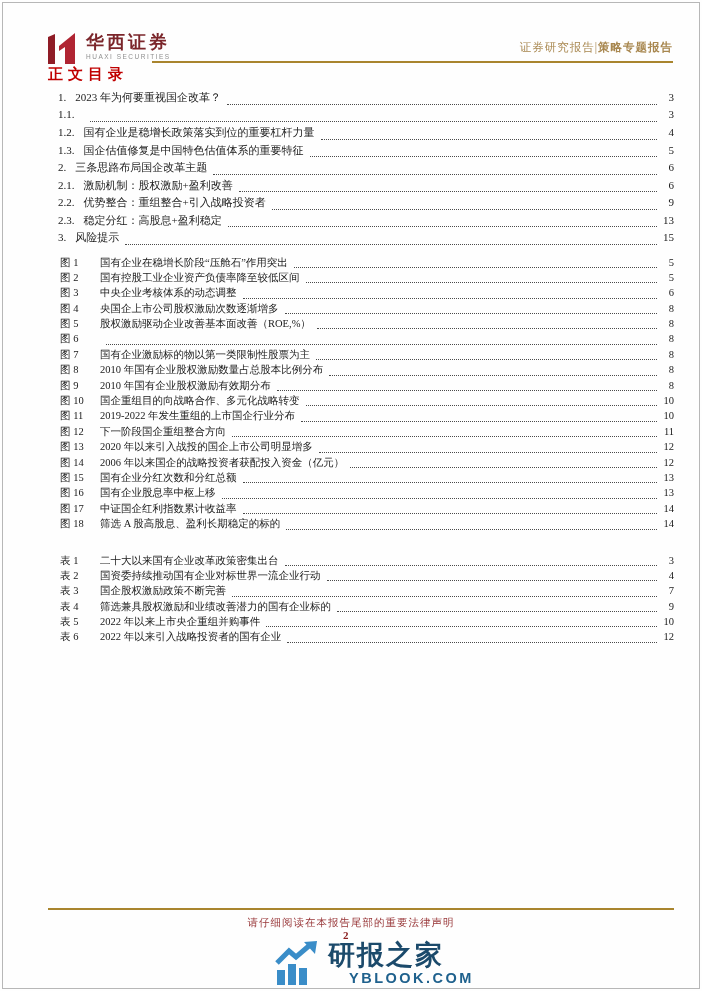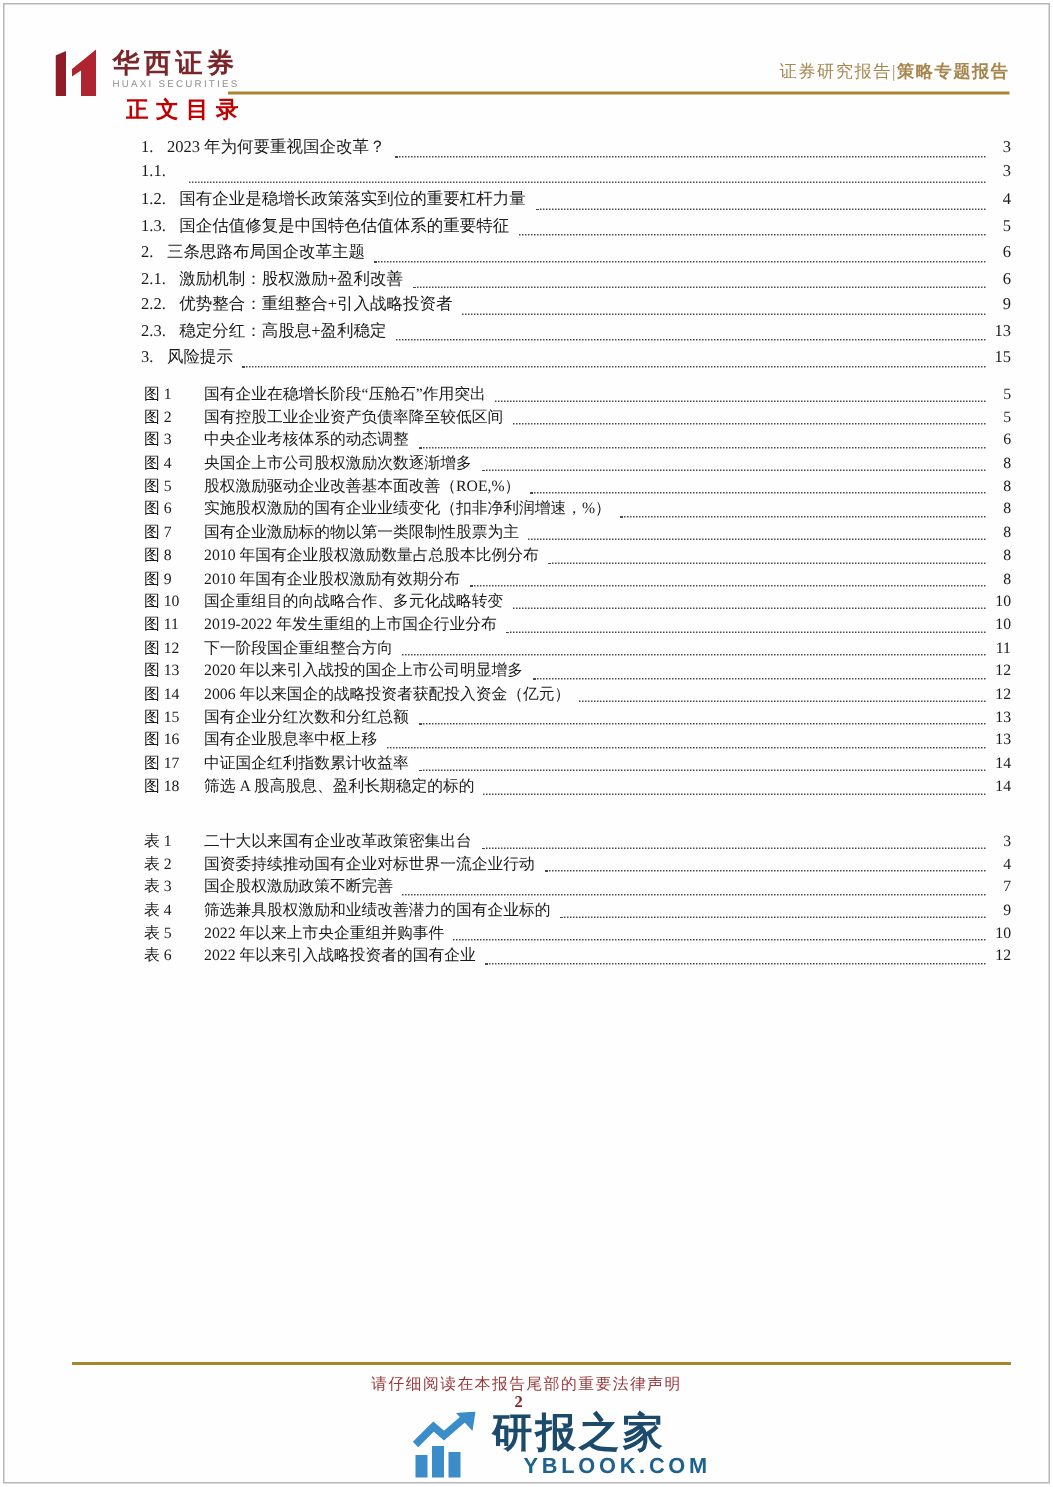--- a/index.html
+++ b/index.html
@@ -2,31 +2,31 @@
 <html><head>
 <meta charset="utf-8">
 <style>
   html,body{margin:0;padding:0;background:#ffffff;}
   .page{position:relative;width:702px;height:991px;background:#fefefe;overflow:hidden;
         font-family:"Liberation Serif","DejaVu Serif",serif;}
   .frame{position:absolute;inset:2px;border:1px solid #b7b7b7;pointer-events:none;}
 
   
   .header{position:absolute;top:0;left:0;right:0;height:64px;}
-  .brand{position:absolute;left:37px;top:32px;display:flex;align-items:flex-start;}
+  .brand{position:absolute;left:48px;top:32px;display:flex;align-items:flex-start;}
   .brand-mark{width:30px;height:32px;margin-right:8px;}
   .brand-text{display:flex;flex-direction:column;}
   .brand-cn{font-size:18px;font-weight:bold;color:#7b262b;letter-spacing:3px;line-height:20px;}
   .brand-en{font-size:6.5px;color:#8f8f8f;letter-spacing:1.5px;line-height:9px;font-family:"Liberation Sans",sans-serif;}
   .header-right{position:absolute;right:29px;top:40px;font-size:11.5px;color:#a8874f;letter-spacing:1px;}
   .header-right .bold{font-weight:bold;}
   .header-rule{position:absolute;left:152px;right:29px;top:61px;height:2px;background:#a9852e;}
 
   
-  .content{position:absolute;left:48px;right:28px;top:64px;color:#1a1a1a;margin-left:36px;}
+  .content{position:absolute;left:48px;right:28px;top:64px;color:#1a1a1a;}
   .sec-title{font-size:15px;font-weight:bold;color:#c00000;letter-spacing:5px;line-height:20px;margin:0;}
   .toc-main{margin:6px 0 0 10px;}
   .toc-figs{margin:8px 0 0 12px;}
   .toc-row{display:flex;align-items:baseline;white-space:nowrap;}
   .toc-main .toc-row{height:17.5px;font-size:11px;}
   .toc-figs .toc-row{height:15.4px;font-size:10.5px;}
   .no{margin-right:9px;}
   .fno{min-width:32px;margin-right:8px;}
   .leader{flex:1;border-bottom:1.4px dotted #4a4a4a;margin:0 3px 0 6px;align-self:flex-end;
           height:0;margin-bottom:3px;}
@@ -155,21 +155,20 @@
           <span class="pg">8</span>
         </div>
       <div class="toc-row">
           <span class="fno">图 5</span>
           <span>股权激励驱动企业改善基本面改善（ROE,%）</span>
           <span class="leader"></span>
           <span class="pg">8</span>
         </div>
       <div class="toc-row">
           <span class="fno">图 6</span>
-          <span>实施股权激励的国有企业业绩变化（扣非净利润增速，%）</span>
           <span class="leader"></span>
           <span class="pg">8</span>
         </div>
       <div class="toc-row">
           <span class="fno">图 7</span>
           <span>国有企业激励标的物以第一类限制性股票为主</span>
           <span class="leader"></span>
           <span class="pg">8</span>
         </div>
       <div class="toc-row">

